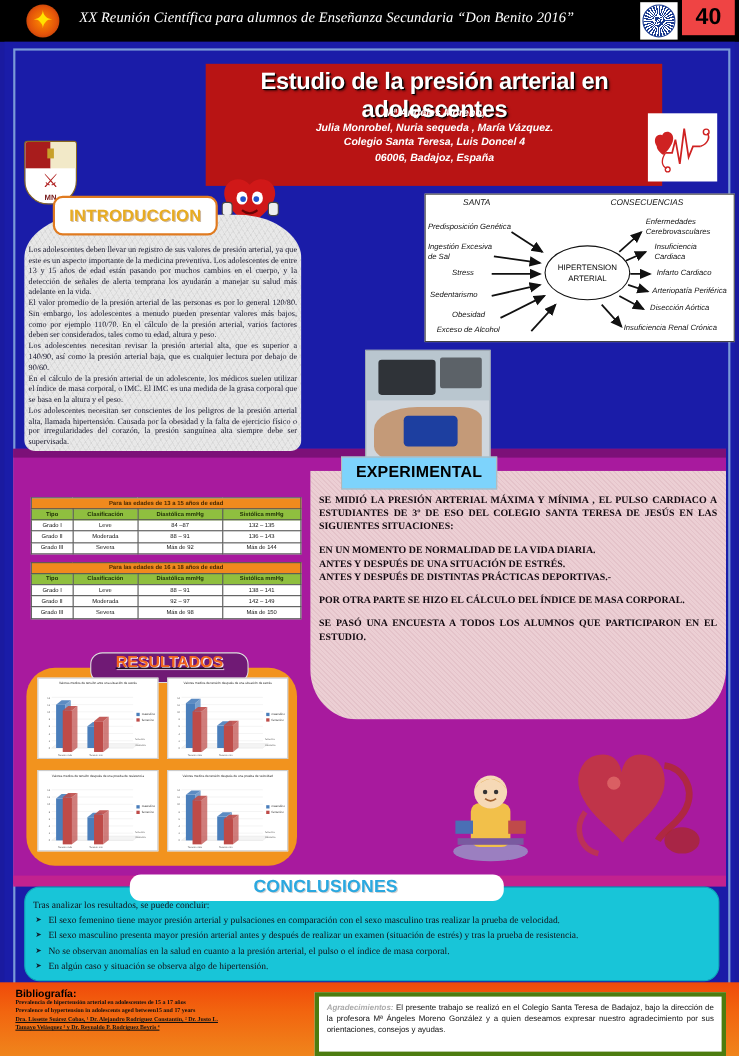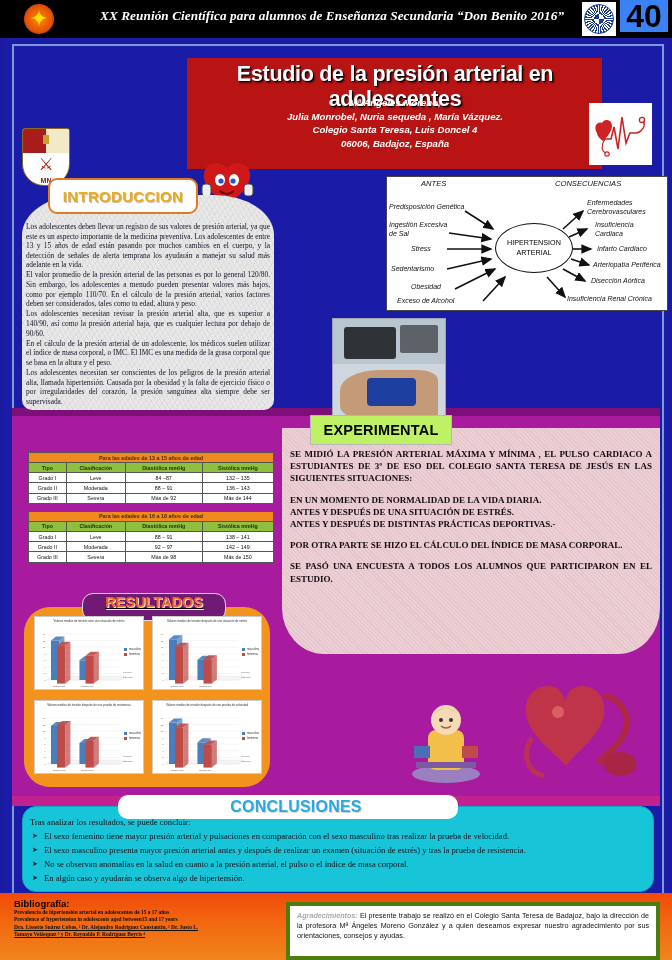--- a/index.html
+++ b/index.html
@@ -6,30 +6,30 @@
   body{width:672px;height:960px;overflow:hidden;font-family:"Liberation Sans",sans-serif;}
   .poster{position:relative;width:672px;height:960px;background:#1a1aa0;}
 
   
   .topbar{position:absolute;left:0;top:0;width:672px;height:38px;background:#000;}
   .topbar-logo{position:absolute;left:24px;top:4px;width:30px;height:30px;border-radius:50%;
     background:radial-gradient(circle at 50% 50%,#ff8c00 0%,#e2520a 60%,#8a2a05 100%);}
   .topbar-logo .star{position:absolute;left:50%;top:50%;transform:translate(-50%,-52%);
     font-size:22px;color:#ffe200;line-height:1;}
   .topbar-title{position:absolute;left:72px;top:8px;width:480px;color:#fff;
-    font-family:"Liberation Serif",serif;font-style:italic;font-weight:bold;font-size:13.2px;
-    white-space:nowrap;letter-spacing:.1px;margin-left:28px;}
+    font-family:"Liberation Serif",serif;font-style:italic;font-weight:normal;font-size:13.2px;
+    white-space:nowrap;letter-spacing:.1px;}
   .topbar-seal{position:absolute;right:56px;top:2px;width:34px;height:34px;background:#fff;
     display:flex;align-items:center;justify-content:center;}
   .topbar-seal .sunburst{width:28px;height:28px;border-radius:50%;
     background:
       repeating-conic-gradient(#1a3a8f 0deg 6deg,#fff 6deg 12deg);
     border:1px solid #1a3a8f;}
-  .topbar-num{position:absolute;right:4px;top:0px;width:48px;height:32px;background:#3b82f6;
-    color:#000;font-size:32px;font-weight:bold;display:flex;align-items:center;justify-content:center;
+  .topbar-num{position:absolute;right:4px;top:0px;width:48px;height:32px;background:#ef4444;
+    color:#000;font-size:21px;font-weight:bold;display:flex;align-items:center;justify-content:center;
     font-family:"Liberation Sans",sans-serif;}
 
   
   .bluepanel{position:absolute;left:4px;top:38px;width:664px;height:886px;background:#1a1ca8;}
   .bluepanel-inner{position:absolute;left:8px;top:6px;width:648px;height:872px;border:2px solid #7a9ad8;}
 
   
   .titleblock{position:absolute;left:187px;top:58px;width:415px;height:111px;background:#b81414;}
   .poster-title{position:absolute;left:190px;top:62px;width:410px;text-align:center;color:#fff;
     font-size:21.5px;font-weight:bold;letter-spacing:-.3px;
@@ -99,21 +99,21 @@
     border:1px solid #555;}
   .tbl th{background:#8fbf3f;color:#1d2e05;font-weight:bold;padding:1.5px 0;text-align:center;border:1px solid #555;font-size:5.3px;}
   .tbl td{padding:1.6px 0;text-align:center;border:1px solid #555;color:#111;}
 
   
   .exp-card{position:absolute;left:282px;top:428px;width:378px;height:226px;
     background:
       repeating-linear-gradient(45deg,rgba(160,90,110,.1) 0 1px,transparent 1px 3px),
       #eccfd4;
     border-radius:0 0 42px 42px/0 0 46px 46px;}
-  .exp-badge{position:absolute;left:310px;top:415px;width:140px;height:28px;background:#bef264;
+  .exp-badge{position:absolute;left:310px;top:415px;width:140px;height:28px;background:#7dd3fc;
     border:1px solid #b8b8b8;display:flex;align-items:center;justify-content:center;}
   .exp-badge span{color:#000;font-size:14.5px;font-weight:bold;letter-spacing:.2px;}
   .exp-text{position:absolute;left:290px;top:448px;width:362px;
     font-family:"Liberation Serif",serif;font-weight:bold;font-size:9px;line-height:12.2px;color:#120a10;
     text-align:justify;}
   .exp-text p{margin:0 0 9px 0;}
   .exp-text p.tight{margin:0;}
 
   
   .res-panel{position:absolute;left:24px;top:607px;width:246px;height:180px;background:#f2931e;
@@ -234,21 +234,21 @@
   <div class="intro-text">
     <p>Los adolescentes deben llevar un registro de sus valores de presión arterial, ya que este es un aspecto importante de la medicina preventiva. Los adolescentes de entre 13 y 15 años de edad están pasando por muchos cambios en el cuerpo, y la detección de señales de alerta temprana los ayudarán a manejar su salud más adelante en la vida.</p>
     <p>El valor promedio de la presión arterial de las personas es por lo general 120/80. Sin embargo, los adolescentes a menudo pueden presentar valores más bajos, como por ejemplo 110/70. En el cálculo de la presión arterial, varios factores deben ser considerados, tales como tu edad, altura y peso.</p>
     <p>Los adolescentes necesitan revisar la presión arterial alta, que es superior a 140/90, así como la presión arterial baja, que es cualquier lectura por debajo de 90/60.</p>
     <p>En el cálculo de la presión arterial de un adolescente, los médicos suelen utilizar el índice de masa corporal, o IMC. El IMC es una medida de la grasa corporal que se basa en la altura y el peso.</p>
     <p>Los adolescentes necesitan ser conscientes de los peligros de la presión arterial alta, llamada hipertensión. Causada por la obesidad y la falta de ejercicio físico o por irregularidades del corazón, la presión sanguínea alta siempre debe ser supervisada.</p>
   </div>
 
   <div class="diagram">
     <div class="hdr">
-      <span class="c1">ANTES</span>
+      <span class="c1">SANTA</span>
       <span class="c2">CONSECUENCIAS</span>
     </div>
 
     <svg class="arrows" width="280" height="133" viewBox="0 0 280 133">
       <defs>
         <marker id="ah" markerWidth="7" markerHeight="7" refX="6" refY="3" orient="auto">
           <path d="M0,0 L7,3 L0,6 z" fill="#111"></path>
         </marker>
       </defs>
       <line x1="78" y1="34" x2="106" y2="52" stroke="#111" stroke-width="1.6" marker-end="url(#ah)"></line>
@@ -577,21 +577,21 @@
 
   <div class="conc-panel"></div>
   <div class="conc-badge">
     <span>CONCLUSIONES</span>
   </div>
   <div class="conc-list">
     <div class="lead">Tras analizar los resultados, se puede concluir:</div>
     <div class="li">El sexo femenino tiene mayor presión arterial y pulsaciones en comparación con el sexo masculino tras realizar la prueba de velocidad.</div>
     <div class="li">El sexo masculino presenta mayor presión arterial antes y después de realizar un examen (situación de estrés) y tras la prueba de resistencia.</div>
     <div class="li">No se observan anomalías en la salud en cuanto a la presión arterial, el pulso o el índice de masa corporal.</div>
-    <div class="li">En algún caso y ayudarán se observa algo de hipertensión.</div>
+    <div class="li">En algún caso y situación se observa algo de hipertensión.</div>
   </div>
 
   <div class="bottom"></div>
   <div class="biblio">
     <h4>Bibliografía:</h4>
     <div class="ln">Prevalencia de hipertensión arterial en adolescentes de 15 a 17 años</div>
     <div class="ln">Prevalence of hypertension in adolescents aged between15 and 17 years</div>
     <div class="ln u">Dra. Lissette Suárez Cobas, ¹ Dr. Alejandro Rodríguez Constantín, ² Dr. Justo L.</div>
     <div class="ln u">Tamayo Velásquez ³  y Dr. Reynaldo P. Rodríguez Beyris ⁴</div>
   </div>

